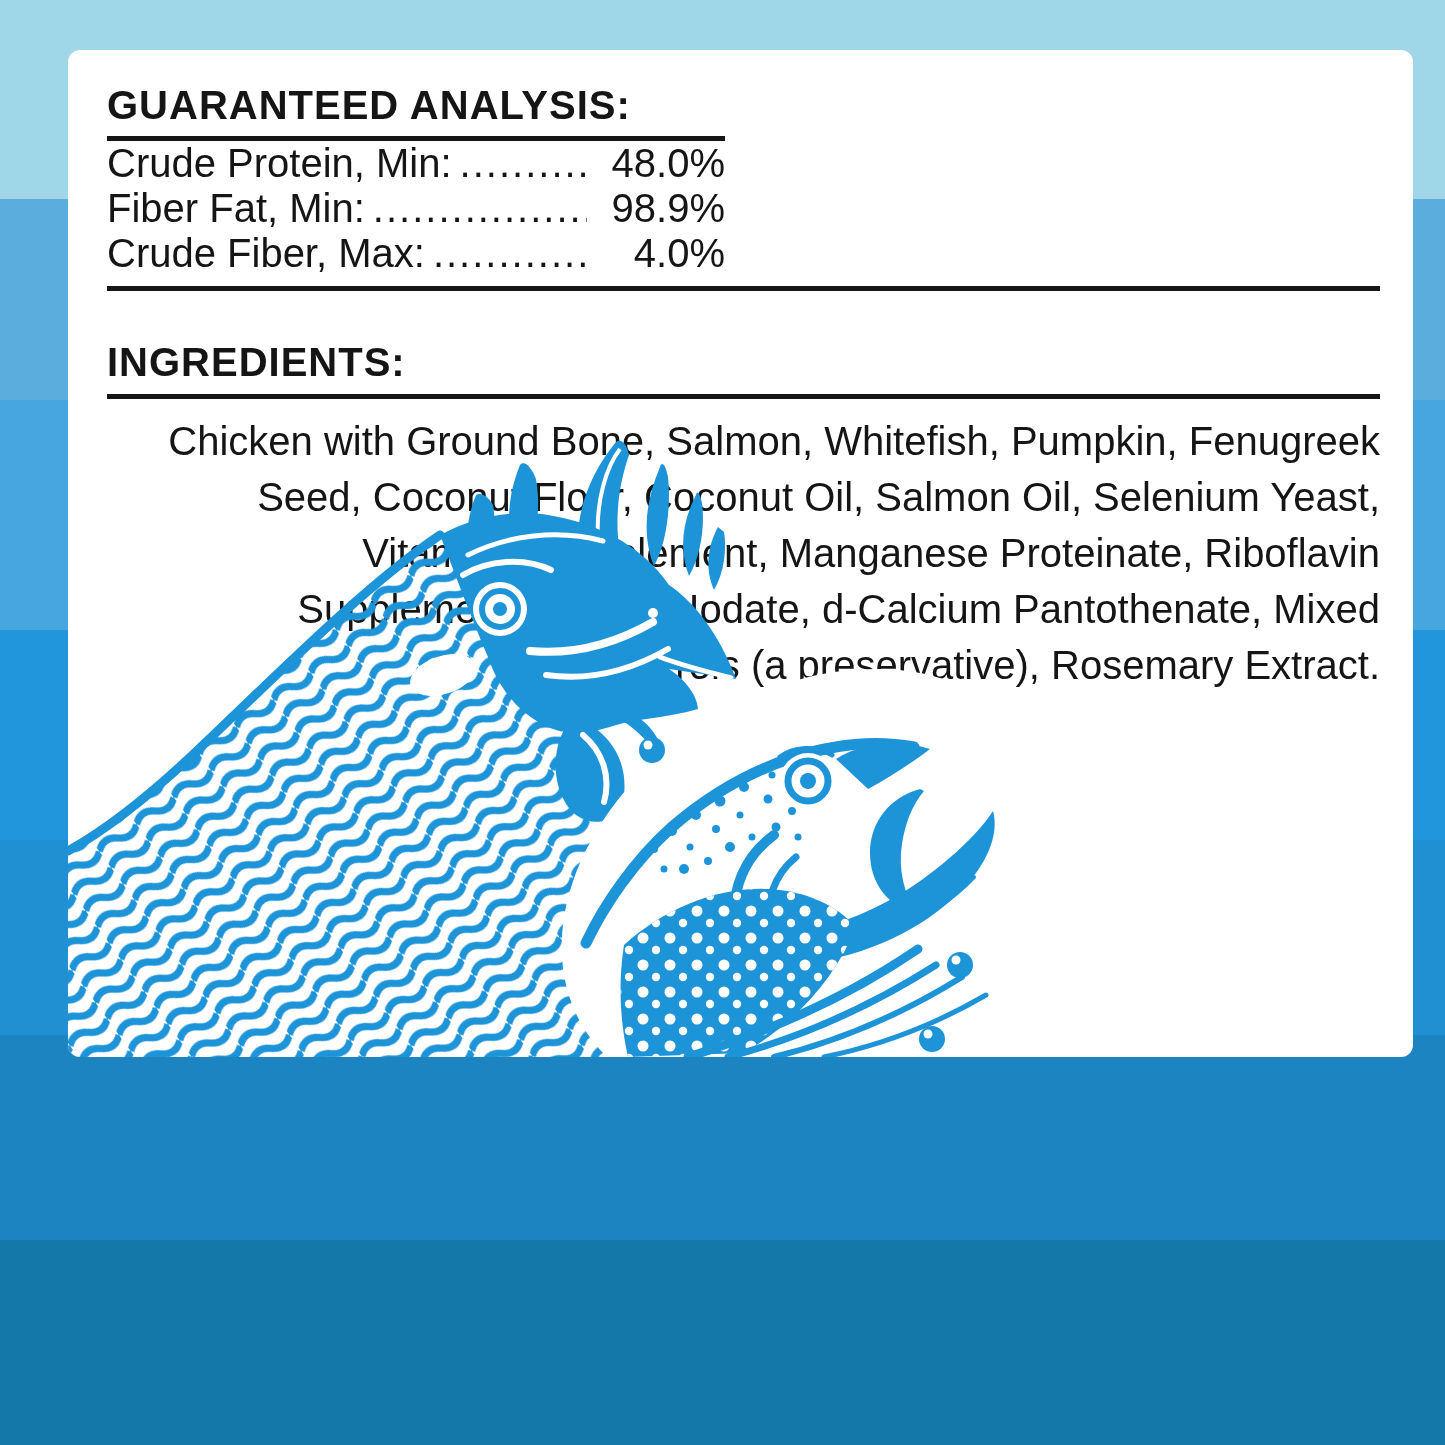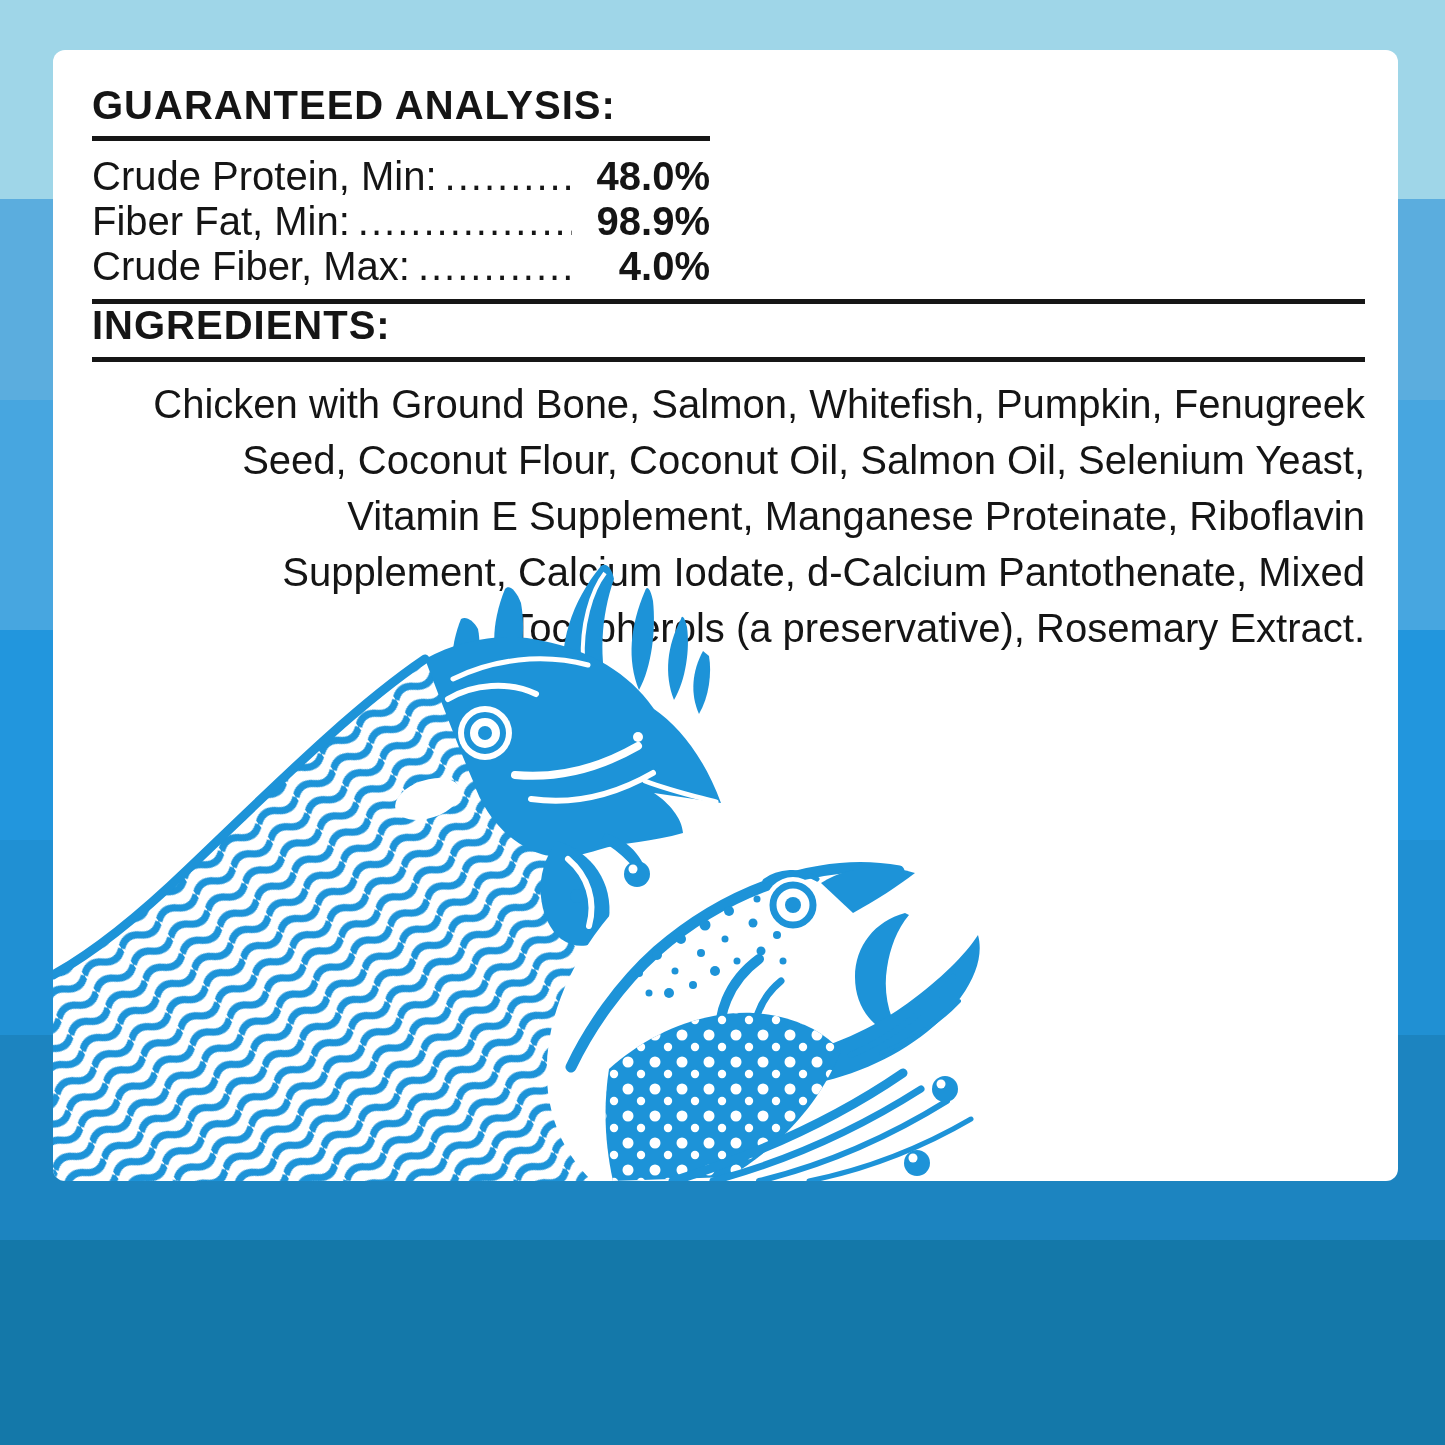--- a/index.html
+++ b/index.html
@@ -9,38 +9,38 @@
     background:linear-gradient(to bottom,
       #9fd6e8 0%, #9fd6e8 13.8%,
       #5badde 13.8%, #5badde 27.7%,
       #47a6e0 27.7%, #47a6e0 43.6%,
       #2296dd 43.6%, #2296dd 58.1%,
       #2090d3 58.1%, #2090d3 71.6%,
       #1c84c0 71.6%, #1c84c0 85.8%,
       #1478a9 85.8%, #1478a9 100%);
   }
   .card{
-    position:absolute;left:53px;top:50px;width:1345px;height:1131px;
+    position:absolute;left:68px;top:50px;width:1345px;height:1007px;
     background:#ffffff;border-radius:12px;overflow:hidden;
   }
   .content{position:absolute;left:39px;top:34px;width:1273px;color:#151515;}
   .sec-title{
     font-size:40px;font-weight:800;letter-spacing:1px;line-height:1.06;
     padding-bottom:10px;border-bottom:5px solid #161616;margin:0;
   }
   .cols{display:grid;grid-template-columns:618px 610px;column-gap:45px;}
-  .rows{margin-top:13px;}
+  .rows{}
   .ga-row{display:flex;align-items:baseline;font-size:40px;line-height:45px;white-space:nowrap;}
   .ga-row .lbl{flex:none;}
   .ga-row .dots{flex:1;overflow:hidden;white-space:nowrap;margin:0 8px;letter-spacing:2px;}
   .ga-row .dots::after{content:"....................................................";}
-  .ga-row .val{flex:none;min-width:130px;text-align:right;font-weight:bold;}
+  .ga-row .val{flex:none;min-width:130px;text-align:right;}
   .cal-text{margin-top:13px;font-size:40px;line-height:45px;white-space:pre-line;}
   .ga-bottom-rule{border:none;border-top:5px solid #161616;margin:10px 0 0 0;}
-  .ingredients{}
+  .ingredients{margin-top:50px;}
   .ing-text{margin-top:14px;font-size:40px;line-height:56px;white-space:pre-line;text-align:right;}
   .art{position:absolute;left:0;bottom:0;display:block;}
 </style>
 </head>
 <body>
 
 <div class="card">
   <div class="content">
 
     <div class="cols">

